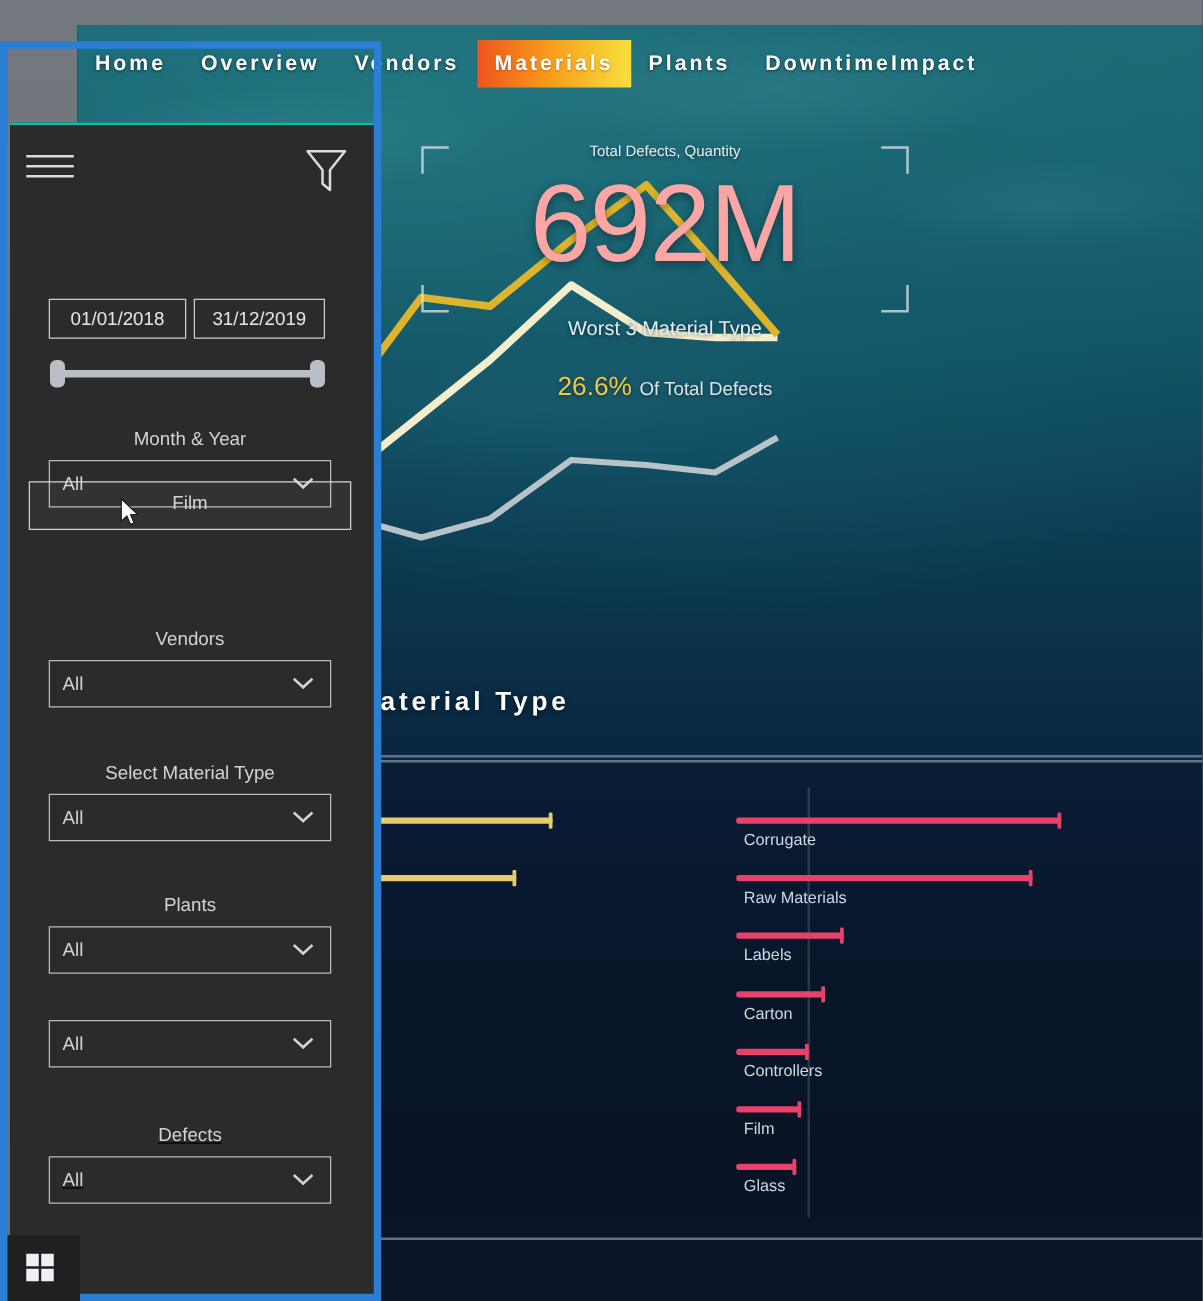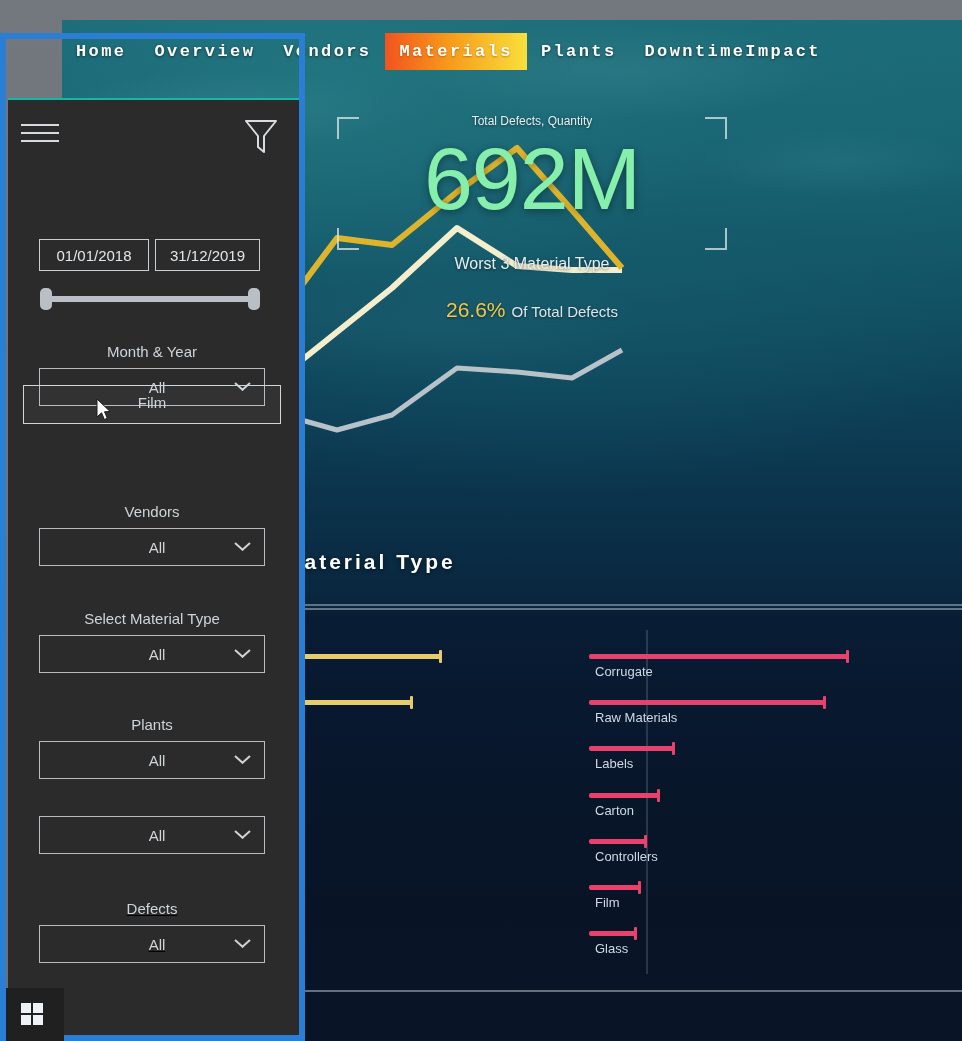--- a/index.html
+++ b/index.html
@@ -38,21 +38,21 @@
     background:
       radial-gradient(ellipse 240px 60px at 18% 9%, rgba(140,215,225,0.10), rgba(0,0,0,0) 70%),
       radial-gradient(ellipse 300px 70px at 62% 5%, rgba(150,220,230,0.09), rgba(0,0,0,0) 70%),
       radial-gradient(ellipse 200px 50px at 86% 14%, rgba(130,205,220,0.08), rgba(0,0,0,0) 70%),
       radial-gradient(ellipse 320px 80px at 40% 30%, rgba(110,190,205,0.06), rgba(0,0,0,0) 75%);
   }
 
   
   .topnav {
     position: absolute; left: 0; top: 0; width: 900px; height: 62px;
-    display: flex; align-items: center; font-family: Liberation Mono, monospace;
+    display: flex; align-items: center;
   }
   .nav-item {
     color: #ffffff;
     font-size: 17px;
     font-weight: bold;
     letter-spacing: 2.4px;
     padding: 9px 14px;
     white-space: nowrap;
     text-shadow: 0 1px 3px rgba(0,0,0,0.55);
   }
@@ -74,21 +74,21 @@
   .corner.tr { right: 0; top: 22px;  border-right-width: 2px; border-top-width: 2px; }
   .corner.bl { left: 0;  bottom: 0;  border-left-width: 2px; border-bottom-width: 2px; }
   .corner.br { right: 0; bottom: 0;  border-right-width: 2px; border-bottom-width: 2px; }
   .kpi-title {
     position: absolute; left: 0; top: 19px; width: 100%;
     text-align: center; color: #e6eef2; font-size: 12px;
     text-shadow: 0 1px 3px rgba(0,0,0,0.5);
   }
   .kpi-value {
     position: absolute; left: 0; top: 40px; width: 100%;
-    text-align: center; color: #86efac; font-size: 88px; line-height: 1;
+    text-align: center; color: #fca5a5; font-size: 88px; line-height: 1;
     font-weight: 400; letter-spacing: -1px;
     text-shadow: 0 2px 8px rgba(0,0,0,0.4);
   }
   .kpi-sub {
     position: absolute; left: 0; top: 160px; width: 100%;
     text-align: center; color: #e6eef2; font-size: 16px;
     text-shadow: 0 1px 3px rgba(0,0,0,0.5);
   }
   .kpi-pct-row {
     position: absolute; left: 0; top: 203px; width: 100%;
@@ -191,21 +191,21 @@
     padding-bottom: 4px;
   }
   .filter-label {
     width: 100%; text-align: center;
     color: #cfd4d9; font-size: 15px; padding-top: 8px; padding-bottom: 8px;
   }
   .filter-select {
     position: relative;
     margin: 0 auto; width: 226px; height: 38px;
     border: 1px solid #b7bcc2;
-    display: flex; align-items: center; justify-content: center;
+    display: flex; align-items: center;
   }
   .filter-select .val {
     color: #cfd4d9; font-size: 15px; padding-left: 10px;
   }
   .chev {
     position: absolute; right: 14px; top: 13px; width: 15px; height: 9px;
   }
   .chev::before, .chev::after {
     content: ""; position: absolute; top: 0; width: 11px; height: 2px;
     background: #cfd4d9;

